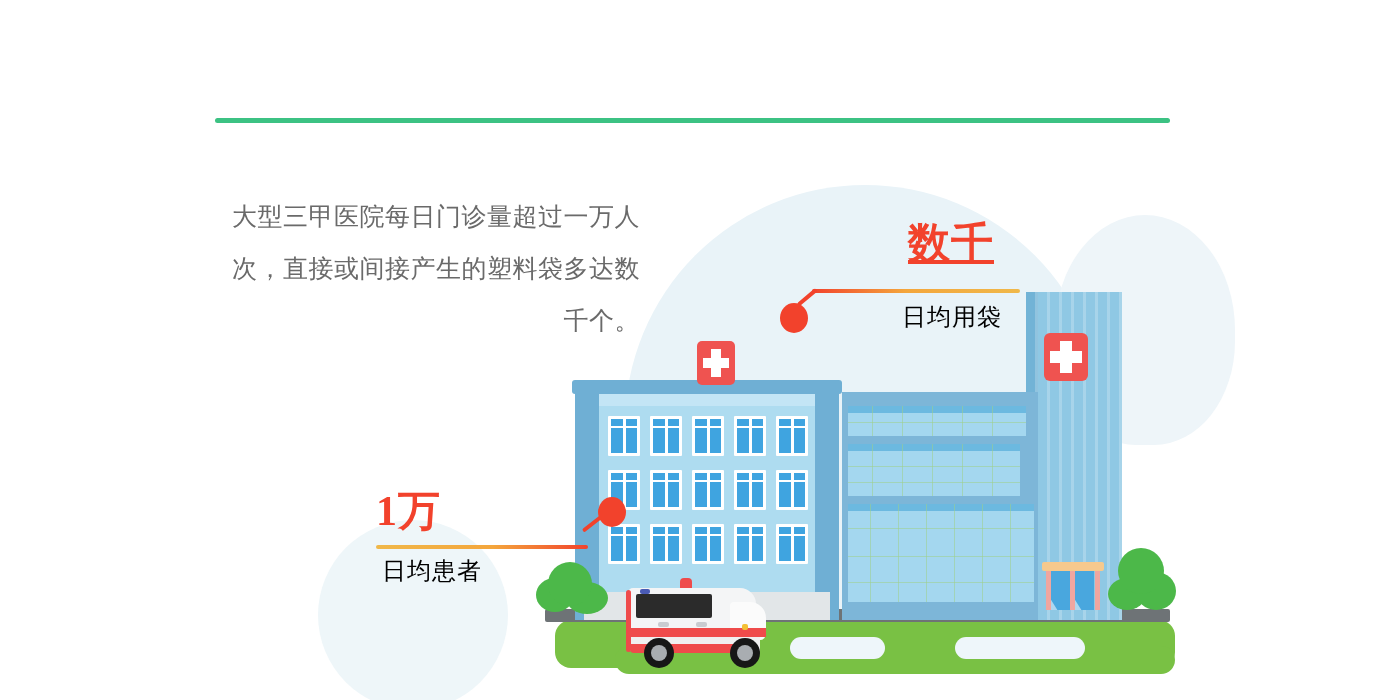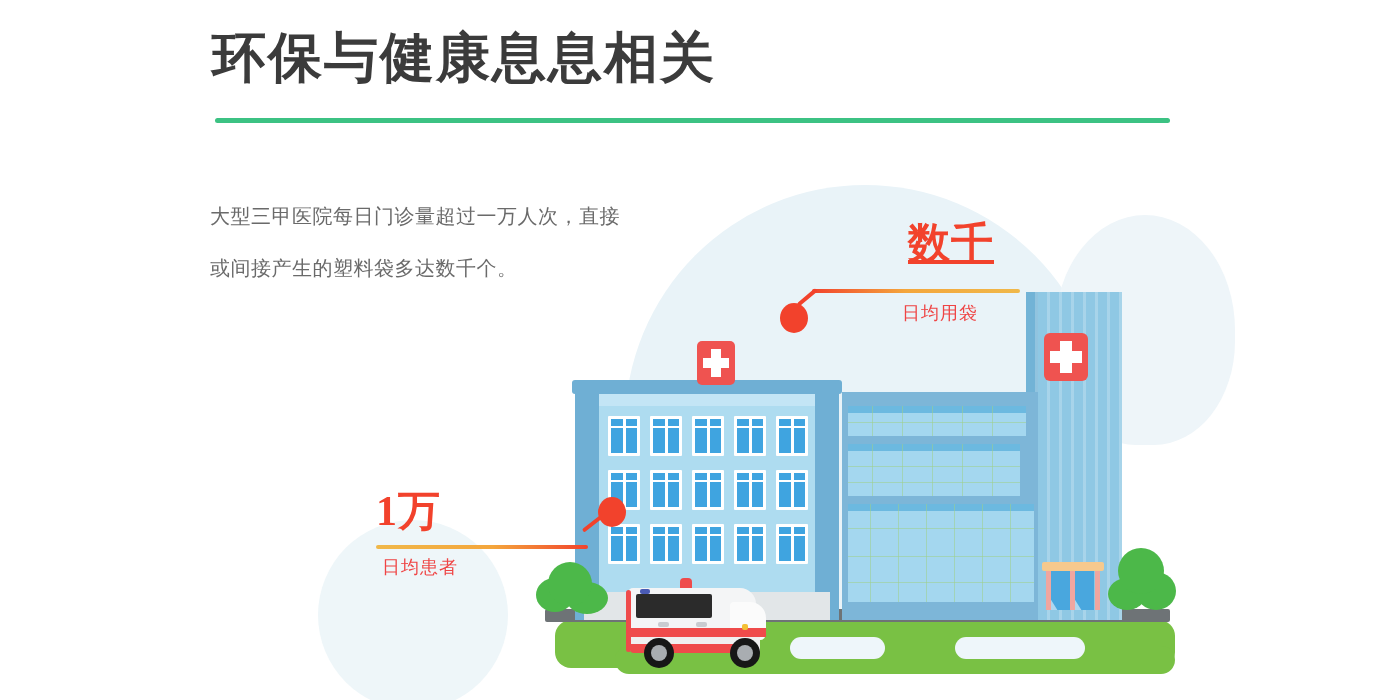--- a/index.html
+++ b/index.html
@@ -43,24 +43,25 @@
     border-radius: 3px;
     background: #3cc283;
   }
 
   
   .body-text {
     position: absolute;
     left: 210px;
     top: 190px;
     width: 430px;
-    font-size: 20px;
+    font-size: 25px;
     line-height: 52px;
     color: #6a6a6a;
     letter-spacing: 0.5px;
+    text-align: right;
   }
 
   
   .blob-big {
     position: absolute;
     left: 625px;
     top: 185px;
     width: 480px;
     height: 480px;
     border-radius: 50%;
@@ -551,22 +552,22 @@
   .callout .big {
     position: absolute;
     font-size: 42px;
     font-weight: bold;
     color: #f2422c;
     white-space: nowrap;
     letter-spacing: 1px;
   }
   .callout .sub {
     position: absolute;
-    font-size: 18px;
-    color: #ef4444;
+    font-size: 24px;
+    color: #000000;
     white-space: nowrap;
     letter-spacing: 1px;
   }
   .callout .rule {
     position: absolute;
     height: 4px;
     border-radius: 2px;
   }
   .callout .dot {
     position: absolute;
@@ -607,21 +608,20 @@
 </style>
 </head>
 <body>
 
 <div class="slide">
 
   <div class="blob-big"></div>
   <div class="blob-right"></div>
   <div class="blob-small"></div>
 
-  <div class="title">环保与健康息息相关</div>
   <div class="title-rule"></div>
 
   <div class="body-text">大型三甲医院每日门诊量超过一万人次，直接或间接产生的塑料袋多达数千个。</div>
 
   <div class="lawn"></div>
   <div class="lawn-lower"></div>
   <div class="road"></div>
   <div class="path-1"></div>
   <div class="path-2"></div>
 

